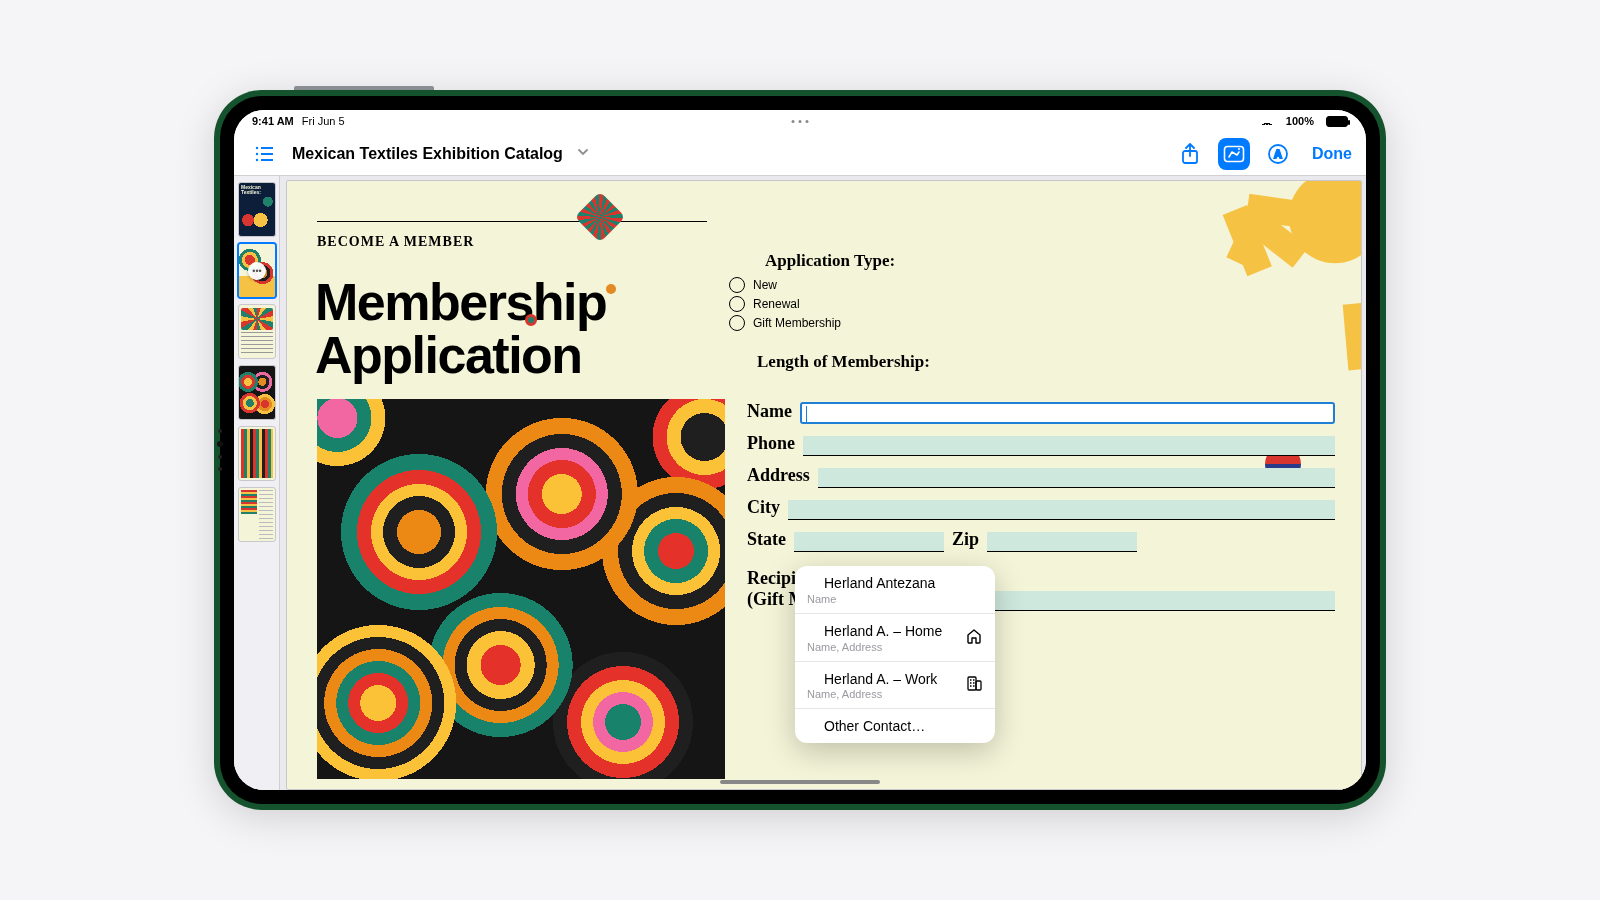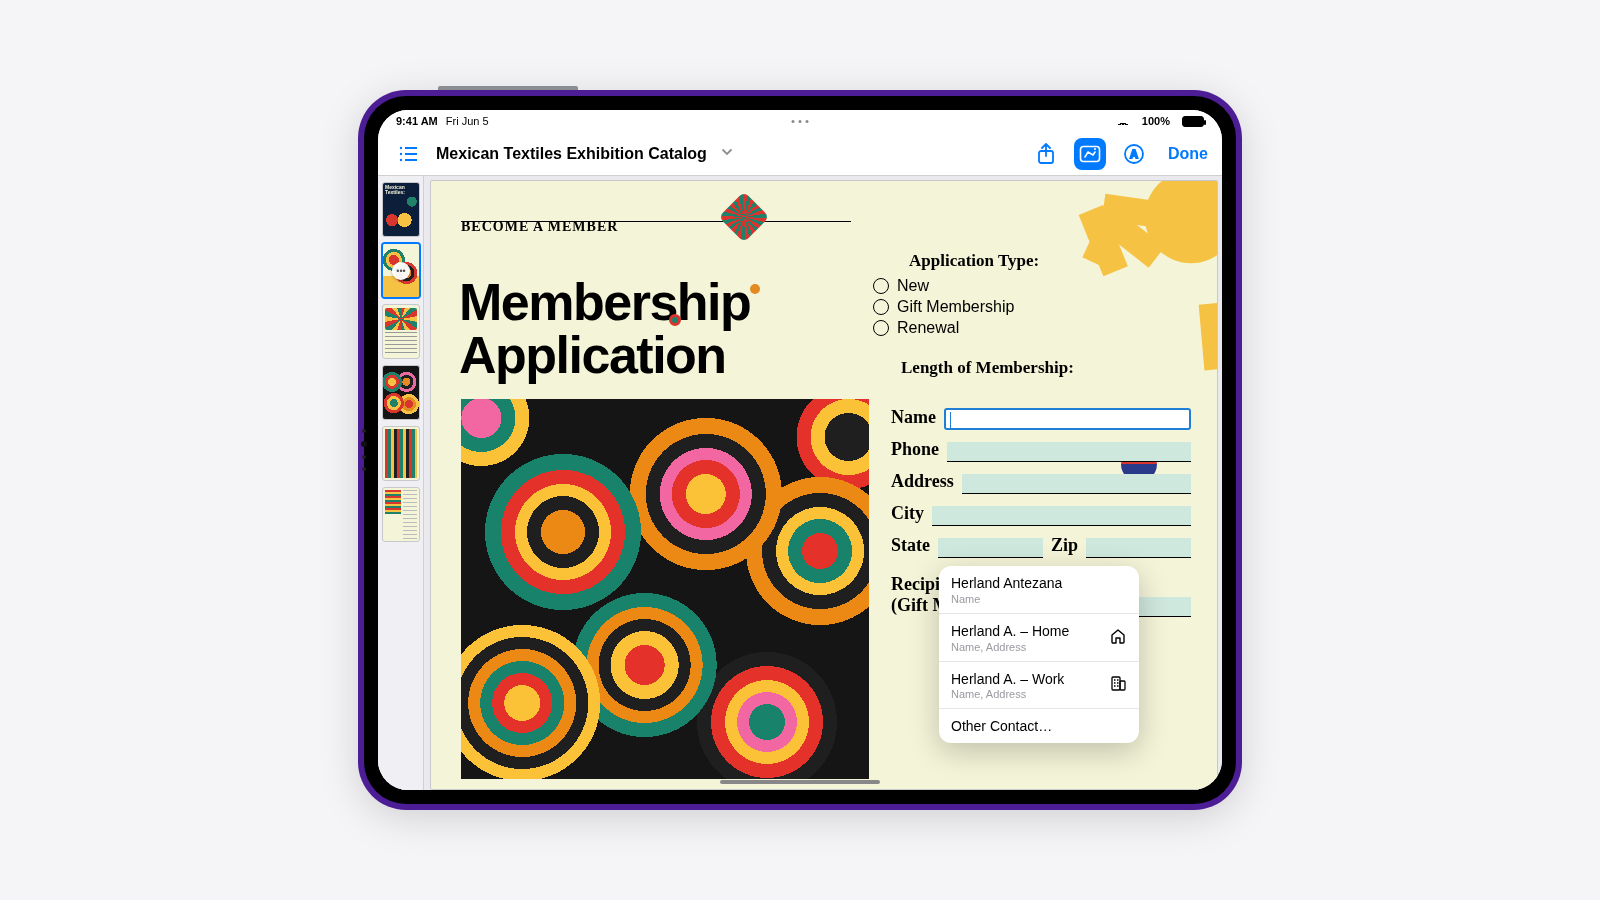--- a/index.html
+++ b/index.html
@@ -1,21 +1,21 @@
 <!DOCTYPE html>
 <html><head>
 <meta charset="utf-8">
 <style>
   * { box-sizing: border-box; margin: 0; padding: 0; }
   html, body { width: 1600px; height: 900px; background: #f5f5f7; font-family: -apple-system, "Helvetica Neue", Arial, sans-serif; overflow: hidden; }
   
   .stage { width: 1600px; height: 900px; display: flex; align-items: center; justify-content: center; }
   
   .ipad-frame {
-    width: 884px; height: 720px; background: #4c1d95;
+    width: 1172px; height: 720px; background: #14532d;
     border-radius: 48px; padding: 6px; box-shadow: 0 8px 40px rgba(0,0,0,.15);
     position: relative;
   }
   .ipad-buttons-top { position:absolute; top:-4px; left:80px; width:140px; height:4px; background:#8a8e92; border-radius:2px 2px 0 0;}
   .ipad-inner {
     width: 100%; height: 100%; background: #000; border-radius: 42px; padding: 14px;
   }
   .screen {
     width: 100%; height: 100%; background: #fff; border-radius: 30px; overflow: hidden;
     position: relative; display: flex; flex-direction: column;
@@ -60,56 +60,56 @@
   
   .page-wrap{ flex:1; padding:4px 4px 0 6px; overflow:hidden;}
   .page{ width:100%; height:100%; background:#f4f4d8; position:relative; overflow:hidden; border:1px solid #c8c8cc; border-radius:2px;}
   
   .sunburst{ position:absolute; right:-40px; top:-30px; width:220px; height:220px;}
   .red-blue-circle{ position:absolute; right:60px; top:265px; width:36px; height:36px; border-radius:50%; background:linear-gradient(to bottom, #d7352e 50%, #2a3a8a 50%);}
   .hr{ position:absolute; left:30px; top:40px; width:390px; height:1px; background:#000;}
   .diamond{ position:absolute; left:295px; top:18px; width:36px; height:36px; transform:rotate(45deg); border-radius:6px;
     background: repeating-conic-gradient(#d7352e 0 12deg, #20806a 12deg 24deg);
   }
-  .eyebrow{ position:absolute; left:30px; top:38px; font-size:14px; font-weight:800; letter-spacing:1px; font-family:Georgia, 'Times New Roman', serif;}
+  .eyebrow{ position:absolute; left:30px; top:53px; font-size:14px; font-weight:800; letter-spacing:1px; font-family:Georgia, 'Times New Roman', serif;}
   .hdr{ position:absolute; left:28px; top:95px; font-size:52px; font-weight:600; letter-spacing:-1.5px; line-height:1.02; font-family:"Helvetica Neue",Arial,sans-serif;}
   .dot-hdr{ display:inline-block; width:10px; height:10px; border-radius:50%; position:relative; top:-26px;}
   .dot-orange{ background:#e38a20;}
   .dot-green{ background:#20806a; border:3px solid #d7352e; width:12px; height:12px; top:-12px;}
   
   .art{ position:absolute; left:30px; top:218px; width:408px; height:380px; background:#151515; overflow:hidden;}
   .art::before{content:"";position:absolute;inset:0;background:
     radial-gradient(circle at 15% 80%, #f6c244 0 18px, #d7352e 18px 30px, #20806a 30px 42px, #e38a20 42px 54px, #1f1f1f 54px 66px, #f6c244 66px 78px, transparent 78px),
     radial-gradient(circle at 45% 70%, #d7352e 0 20px, #f6c244 20px 34px, #1f1f1f 34px 46px, #e38a20 46px 58px, #20806a 58px 72px, transparent 72px),
     radial-gradient(circle at 75% 85%, #20806a 0 18px, #e86aa0 18px 30px, #f6c244 30px 42px, #d7352e 42px 56px, #1f1f1f 56px 70px, transparent 70px),
     radial-gradient(circle at 25% 35%, #e38a20 0 22px, #1f1f1f 22px 36px, #f6c244 36px 48px, #d7352e 48px 62px, #20806a 62px 78px, transparent 78px),
     radial-gradient(circle at 60% 25%, #f6c244 0 20px, #d7352e 20px 34px, #e86aa0 34px 46px, #1f1f1f 46px 60px, #e38a20 60px 76px, transparent 76px),
     radial-gradient(circle at 88% 40%, #d7352e 0 18px, #20806a 18px 32px, #f6c244 32px 44px, #1f1f1f 44px 58px, #e38a20 58px 74px, transparent 74px),
     radial-gradient(circle at 95% 10%, #1f1f1f 0 24px, #f6c244 24px 38px, #d7352e 38px 52px, transparent 52px),
     radial-gradient(circle at 5% 5%, #e86aa0 0 20px, #20806a 20px 34px, #f6c244 34px 48px, transparent 48px);
     filter:saturate(1.1);
   }
   
   .form{ position:absolute; left:460px; top:70px; right:26px; font-family:Georgia,'Times New Roman',serif; color:#000;}
   .form-heading{ font-weight:700; font-size:17px; margin-bottom:6px;}
-  .radio-row{ display:flex; align-items:center; gap:8px; margin:3px 0 3px -18px; font-family:"Helvetica Neue",Arial,sans-serif; font-size:16px;}
+  .radio-row{ display:flex; align-items:center; gap:8px; margin:3px 0 3px -18px; font-family:"Helvetica Neue",Arial,sans-serif; font-size:12px;}
   .radio-circle{ width:16px; height:16px; border:1.5px solid #000; border-radius:50%; flex-shrink:0;}
   .fields{ margin-top:28px;}
   .field-row{ display:flex; align-items:flex-end; gap:8px; margin:11px 0;}
   .field-label{ font-weight:800; font-size:18px; white-space:nowrap; font-family:Georgia,serif;}
   .field-line{ flex:1; height:20px; border-bottom:1.5px solid #000; background:#cfe8dd; position:relative; top:2px;}
   .field-line.short{ max-width:150px;}
   .field-line.focus{ background:#fff; border:2px solid #1f7fd6; height:22px; border-radius:3px;}
   .field-line.focus::before{content:"";position:absolute;left:4px;top:2px;width:1.5px;height:16px;background:#1f7fd6;}
   .gift-label{ font-weight:800; font-size:18px; line-height:1.15; font-family:Georgia,serif;}
   
   .autofill{ position:absolute; left:508px; top:385px; width:200px; background:#fff; border-radius:12px; box-shadow:0 8px 30px rgba(0,0,0,.22); overflow:hidden; font-family:-apple-system,"Helvetica Neue",Arial,sans-serif;}
   .af-item{ padding:9px 12px 8px; border-bottom:1px solid #e6e6ea; display:flex; align-items:center; justify-content:space-between; gap:8px;}
   .af-item:last-child{ border-bottom:none;}
-  .af-text .t{ font-size:14px; color:#000; line-height:1.2;}
+  .af-text .t{ font-size:14px; color:#000; line-height:1.2;margin-left:17px;}
   .af-text .s{ font-size:11px; color:#9a9aa0; margin-top:1px;}
   .af-icon{ width:18px; color:#333;}
   
   .home-ind{ position:absolute; bottom:6px; left:50%; transform:translateX(-50%); width:160px; height:4px; background:#888; border-radius:3px;}
   
   .th1{background:#0c1e3a;}
   .th1::before{content:"";position:absolute;inset:0;background:
     radial-gradient(circle at 25% 70%, #d7352e 0 6px, transparent 6px),
     radial-gradient(circle at 60% 70%, #f6c244 0 7px, transparent 7px),
     radial-gradient(circle at 80% 35%, #20806a 0 5px, transparent 5px);}
@@ -249,25 +249,25 @@
               <div class="form">
                 <div style="margin-left:18px;">
                   <div class="form-heading">Application Type:</div>
                 </div>
                 <div class="radio-row">
                     <span class="radio-circle"></span>
                     <span>New</span>
                   </div>
                 <div class="radio-row">
                     <span class="radio-circle"></span>
-                    <span>Gift Membership</span>
+                    <span>Renewal</span>
                   </div>
                 <div class="radio-row">
                     <span class="radio-circle"></span>
-                    <span>Renewal</span>
+                    <span>Gift Membership</span>
                   </div>
 
                 <div style="height:18px;"></div>
                 <div style="margin-left:10px;">
                   <div class="form-heading">Length of Membership:</div>
                 </div>
 
                 <div class="fields">
                   <div class="field-row">
                       <span class="field-label">Name</span>

